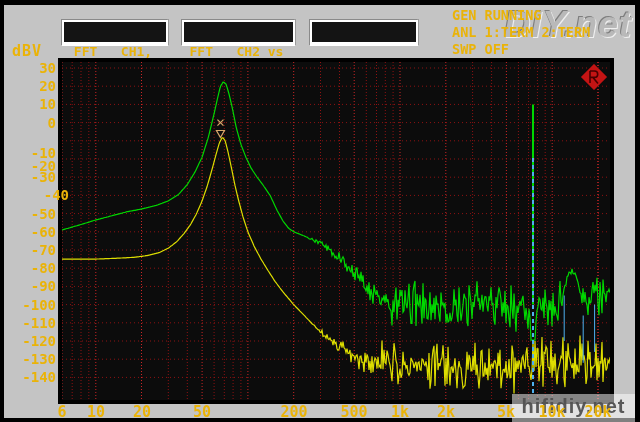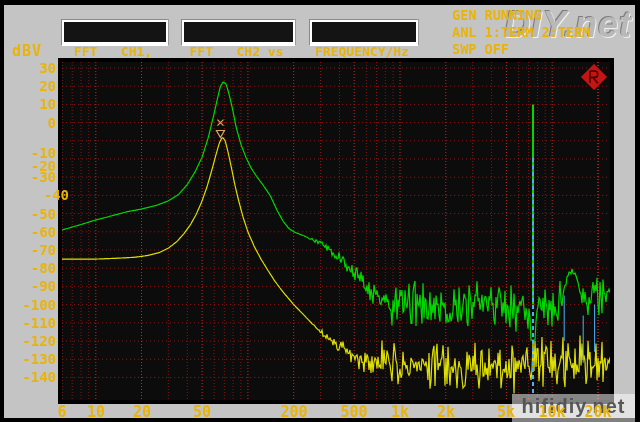--- a/index.html
+++ b/index.html
@@ -30,21 +30,20 @@
 
 <div id="stage">
   <div class="gray-bg"></div>
 
   <div class="dispbox" style="left:62px;top:20px;width:102px;"></div>
   <div class="dispbox" style="left:182px;top:20px;width:109px;"></div>
   <div class="dispbox" style="left:310px;top:20px;width:104px;"></div>
 
   <div class="boxlabel mono" style="left:58px;width:110px;text-align:center;">FFT   CH1,</div>
   <div class="boxlabel mono" style="left:178px;width:117px;">FFT   CH2 vs</div>
-  <div class="boxlabel mono" style="left:306px;width:112px;">FREQUENCY/Hz</div>
 
   <div id="unit-label" class="mono">dBV</div>
 
   <div class="status mono" style="top:7px;">GEN RUNNING</div>
   <div class="status mono" style="top:24px;">ANL 1:TERM 2:TERM</div>
   <div class="status mono" style="top:41px;">SWP OFF</div>
 
   <div id="wm-top">DIY.net</div>
   <div id="wm-bottom">hifidiy.net</div>
 

